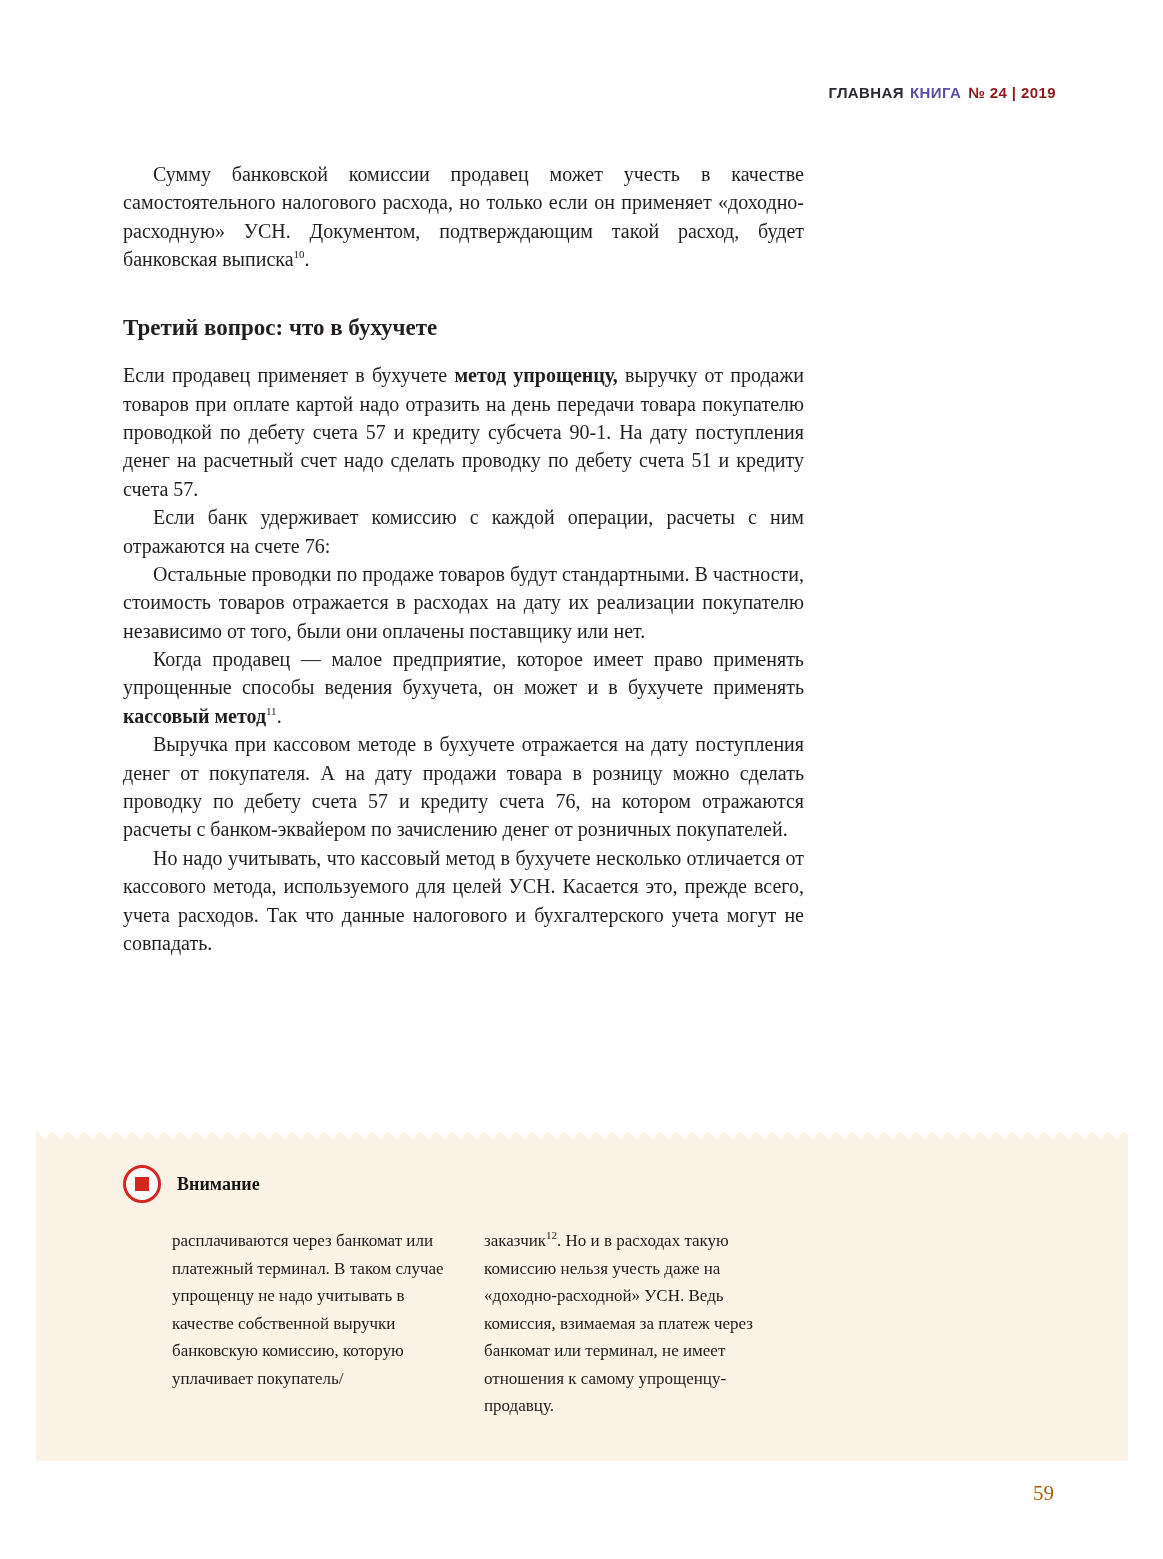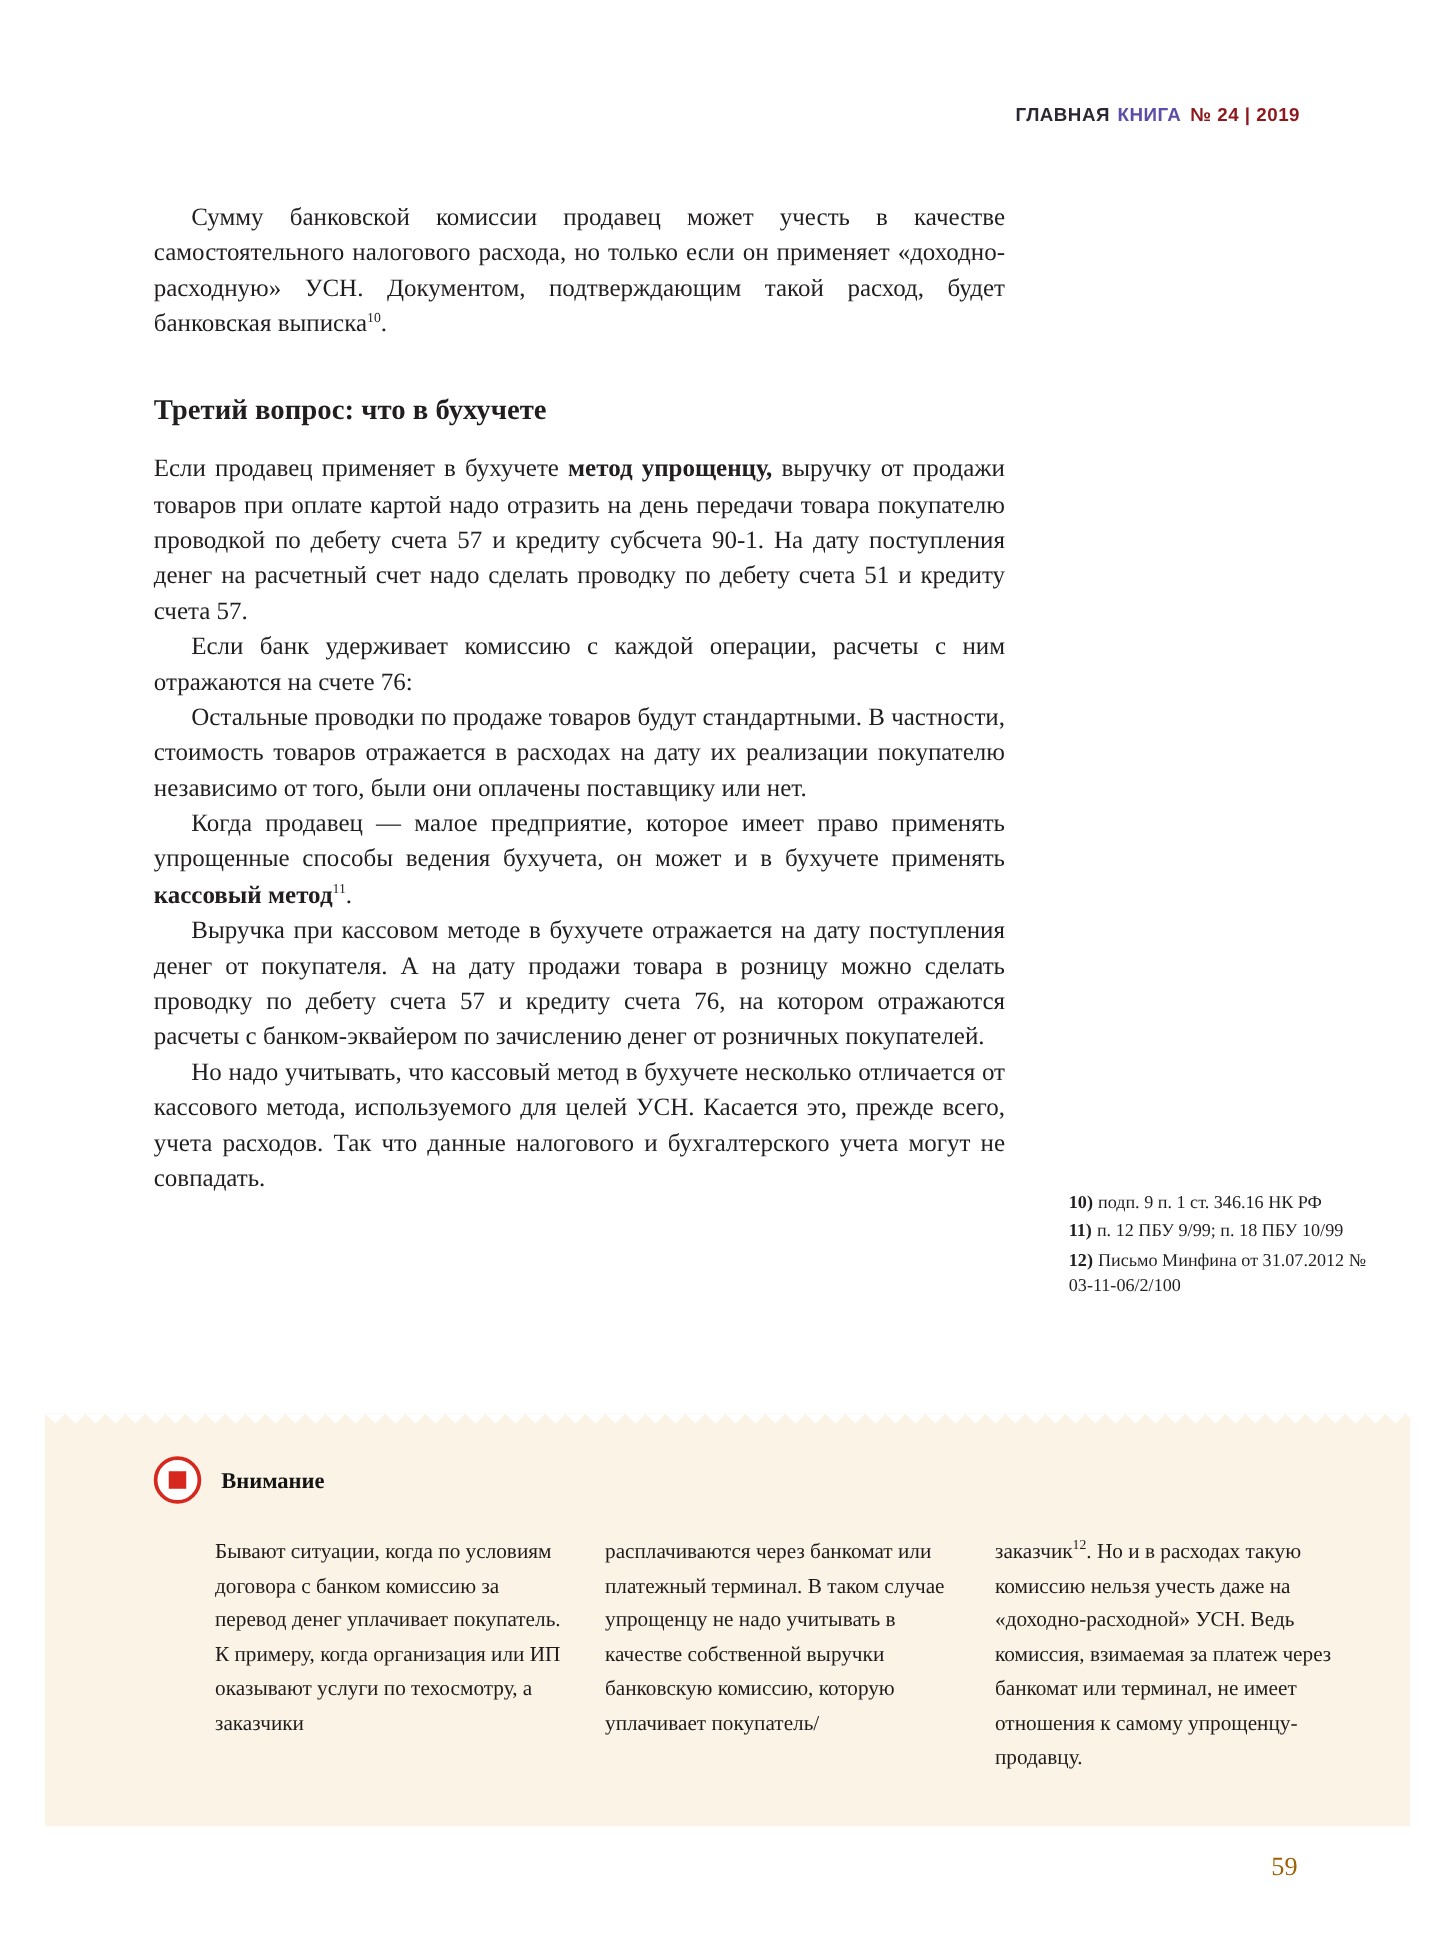--- a/index.html
+++ b/index.html
@@ -11,20 +11,21 @@
     --body-text:#221e1f;
   }
   html,body{margin:0;padding:0;background:#ffffff;}
   .page{
     position:relative;
     width:1131px;height:1559px;
     background:#ffffff;
     overflow:hidden;
     font-family:"Liberation Serif","DejaVu Serif",serif;
     color:var(--body-text);
+    padding-left:16px;
   }
 
   
   .page-header{
     position:absolute;top:84px;right:91px;
     font-family:"Liberation Sans","DejaVu Sans",sans-serif;
     font-weight:bold;font-size:15px;letter-spacing:.4px;
     white-space:nowrap;
   }
   .brand-dark{color:var(--brand-dark);}
@@ -120,33 +121,27 @@
 
     <p class="indent">Остальные проводки по продаже товаров будут стандартными. В частности, стоимость товаров отражается в расходах на дату их реализации покупателю независимо от того, были они оплачены поставщику или нет.</p>
 
     <p class="indent"><span>Когда продавец — малое предприятие, которое имеет право применять упрощенные способы ведения бухучета, он может и в бухучете применять </span><span class="inline-bold">кассовый метод</span><sup>11</sup><span>.</span></p>
 
     <p class="indent">Выручка при кассовом методе в бухучете отражается на дату поступления денег от покупателя. А на дату продажи товара в розницу можно сделать проводку по дебету счета 57 и кредиту счета 76, на котором отражаются расчеты с банком-эквайером по зачислению денег от розничных покупателей.</p>
 
     <p class="indent">Но надо учитывать, что кассовый метод в бухучете несколько отличается от кассового метода, используемого для целей УСН. Касается это, прежде всего, учета расходов. Так что данные налогового и бухгалтерского учета могут не совпадать.</p>
   </main>
 
-  <aside class="margin-notes">
-    <p><span class="fn-num">10)</span><span>подп. 9 п. 1 ст. 346.16 НК РФ</span></p>
-    <p><span class="fn-num">11)</span><span>п. 12 ПБУ 9/99; п. 18 ПБУ 10/99</span></p>
-    <p><span class="fn-num">12)</span><span>Письмо Минфина от 31.07.2012 № 03-11-06/2/100</span></p>
-  </aside>
 
   <section class="attention">
     <div class="attention-head">
       <span class="att-icon"></span>
       <span class="attention-title">Внимание</span>
     </div>
     <div class="attention-cols">
-      <p class="att-col c1">Бывают ситуации, когда по условиям договора с банком комиссию за перевод денег уплачивает покупатель. К примеру, когда организация или ИП оказывают услуги по техосмотру, а заказчики</p>
       <p class="att-col c2">расплачиваются через банкомат или платежный терминал. В таком случае упрощенцу не надо учитывать в качестве собственной выручки банковскую комиссию, которую уплачивает покупатель/</p>
       <p class="att-col c3"><span>заказчик</span><sup>12</sup><span>. Но и в расходах такую комиссию нельзя учесть даже на «доходно-расходной» УСН. Ведь комиссия, взимаемая за платеж через банкомат или терминал, не имеет отношения к самому упрощенцу-продавцу.</span></p>
     </div>
   </section>
 
   <div class="page-number">59</div>
 
 </div>
 
 </body></html>

